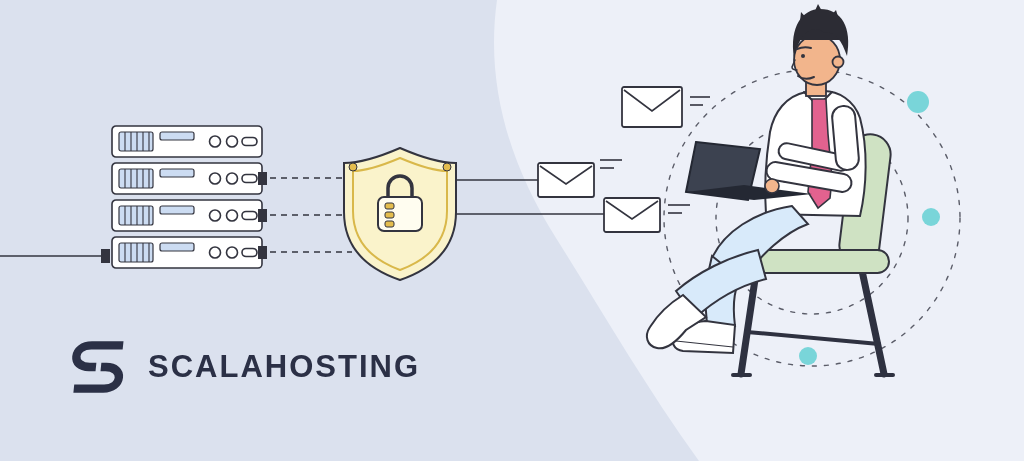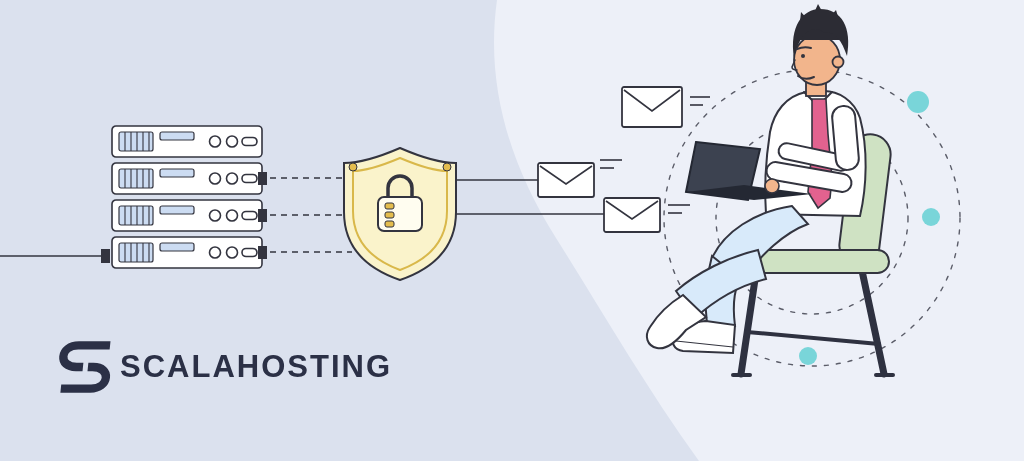--- a/index.html
+++ b/index.html
@@ -36,21 +36,21 @@
   .shirt,.sleeve{fill:#ffffff;stroke:var(--outline);stroke-width:2;}
   .tiecls{fill:var(--tie);stroke:var(--outline);stroke-width:1.6;}
   .pants{fill:var(--pants);stroke:var(--outline);stroke-width:2;}
   .shoe{fill:#ffffff;stroke:var(--outline);stroke-width:2;}
   .skin{fill:var(--skin);stroke:var(--outline);stroke-width:1.8;}
   .hand{fill:var(--skin);stroke:var(--outline);stroke-width:1.6;}
   .hair{fill:var(--hair);}
   .laptop-screen{fill:#3c4250;stroke:#242833;stroke-width:2;}
   .laptop-base{fill:#242833;}
   .feature{fill:none;stroke:var(--outline);stroke-width:2;stroke-linecap:round;}
-  .brand{position:absolute;left:53px;top:338px;display:flex;align-items:center;gap:1px;}
+  .brand{position:absolute;left:66px;top:338px;display:flex;align-items:center;gap:16px;}
   .brand-text{font-weight:700;font-size:31px;letter-spacing:2px;color:var(--logo-navy);}
   .logo-stroke{fill:none;stroke:var(--logo-navy);stroke-width:10;}
 </style>
 </head>
 <body>
 
 <div class="stage">
   <svg class="scene" width="1024" height="461" viewBox="0 0 1024 461">
     <defs>
       <g id="srv-unit">

